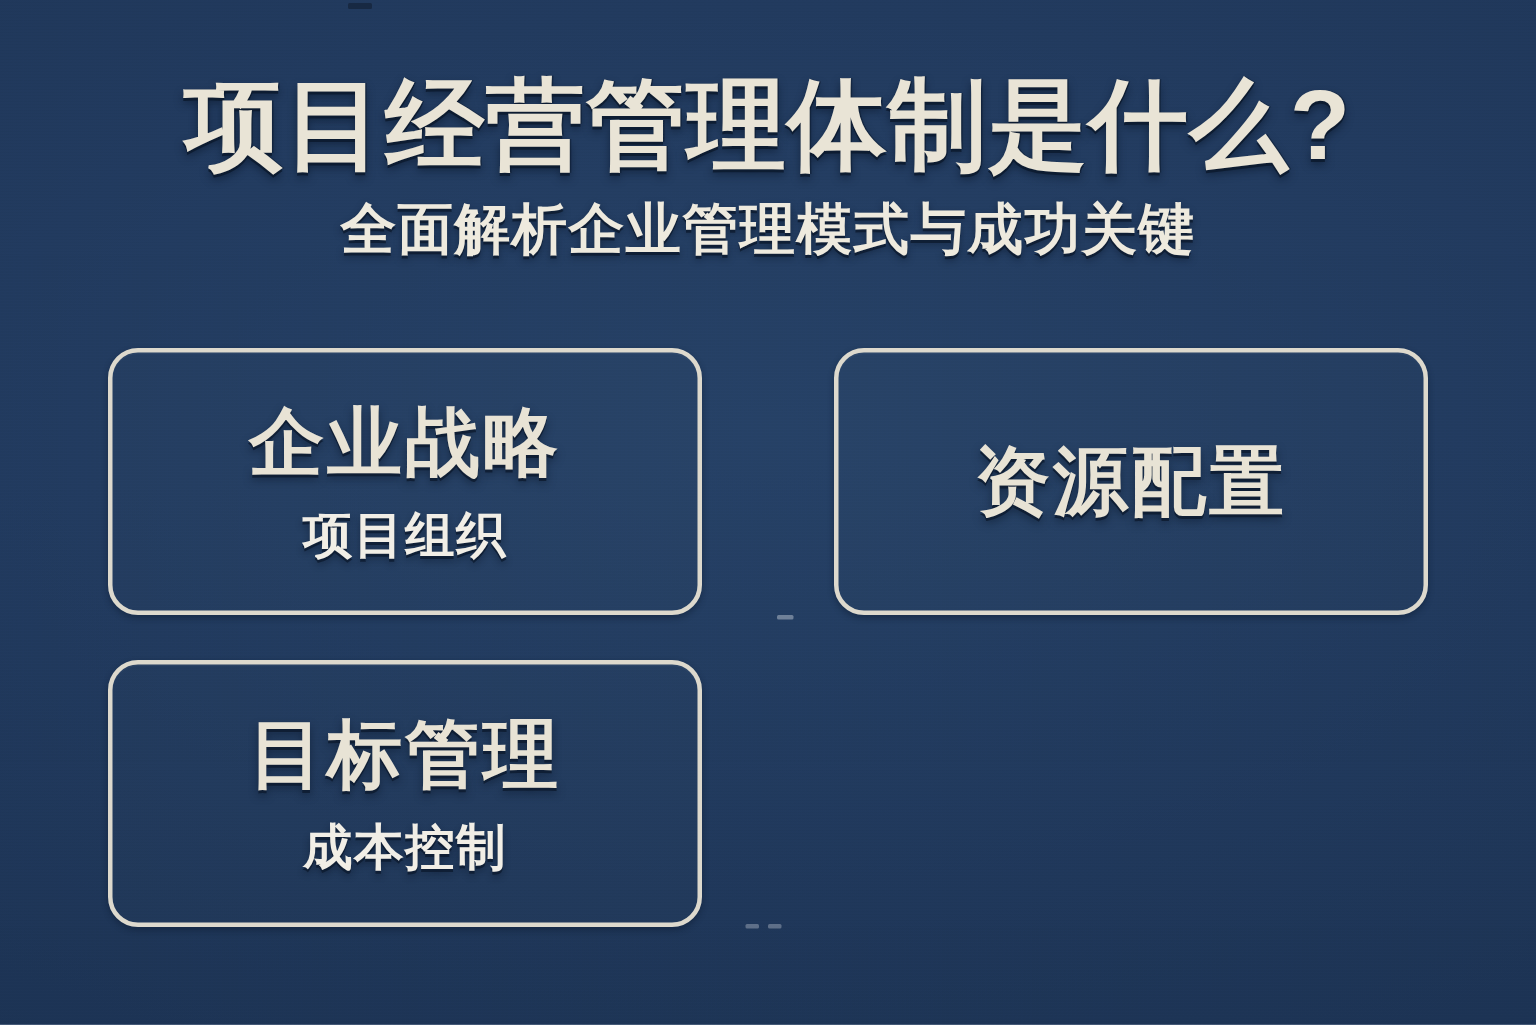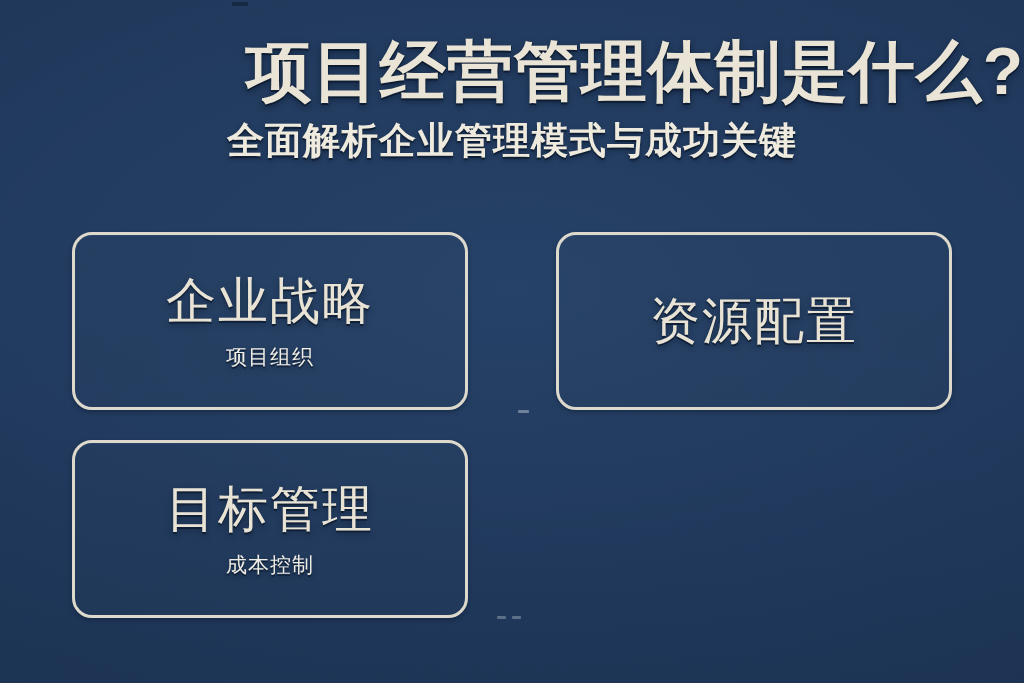--- a/index.html
+++ b/index.html
@@ -45,32 +45,31 @@
   
   .header {
     position: absolute;
     left: 0;
     right: 0;
     top: 36px;
     text-align: center;
   }
 
   .main-title {
-    margin: 0;
+    margin: 12px;
     font-size: 66px;
     line-height: 1.08;
     font-weight: 700;
     letter-spacing: 1px;
     color: #e9e4d6;
     text-shadow:
       0 2px 0 rgba(12,26,46,.85),
       0 3px 6px rgba(8,20,38,.55),
       1px 0 0 rgba(12,26,46,.5);
     white-space: nowrap;
-    text-align: right;
   }
 
   .sub-title {
     margin: 14px 0 0 0;
     font-size: 37px;
     line-height: 1.1;
     font-weight: 700;
     letter-spacing: 1px;
     color: #eeeade;
     text-shadow:
@@ -106,34 +105,34 @@
     display: flex;
     flex-direction: column;
     align-items: center;
     justify-content: center;
     overflow: hidden;
   }
 
   .card-title {
     font-size: 50px;
     line-height: 1;
-    font-weight: 400;
+    font-weight: 700;
     letter-spacing: 2px;
     color: #e8e3d5;
     text-shadow:
       0 2px 0 rgba(12,26,46,.8),
       0 3px 6px rgba(8,20,38,.5);
     white-space: nowrap;
   }
 
   .card-subtitle {
     margin-top: 20px;
-    font-size: 21px;
+    font-size: 33px;
     line-height: 1;
-    font-weight: 400;
+    font-weight: 700;
     letter-spacing: 1px;
     color: #f1eee6;
     text-shadow:
       0 2px 0 rgba(12,26,46,.78),
       0 3px 5px rgba(8,20,38,.45);
     white-space: nowrap;
   }
 
   
   .artifact {

